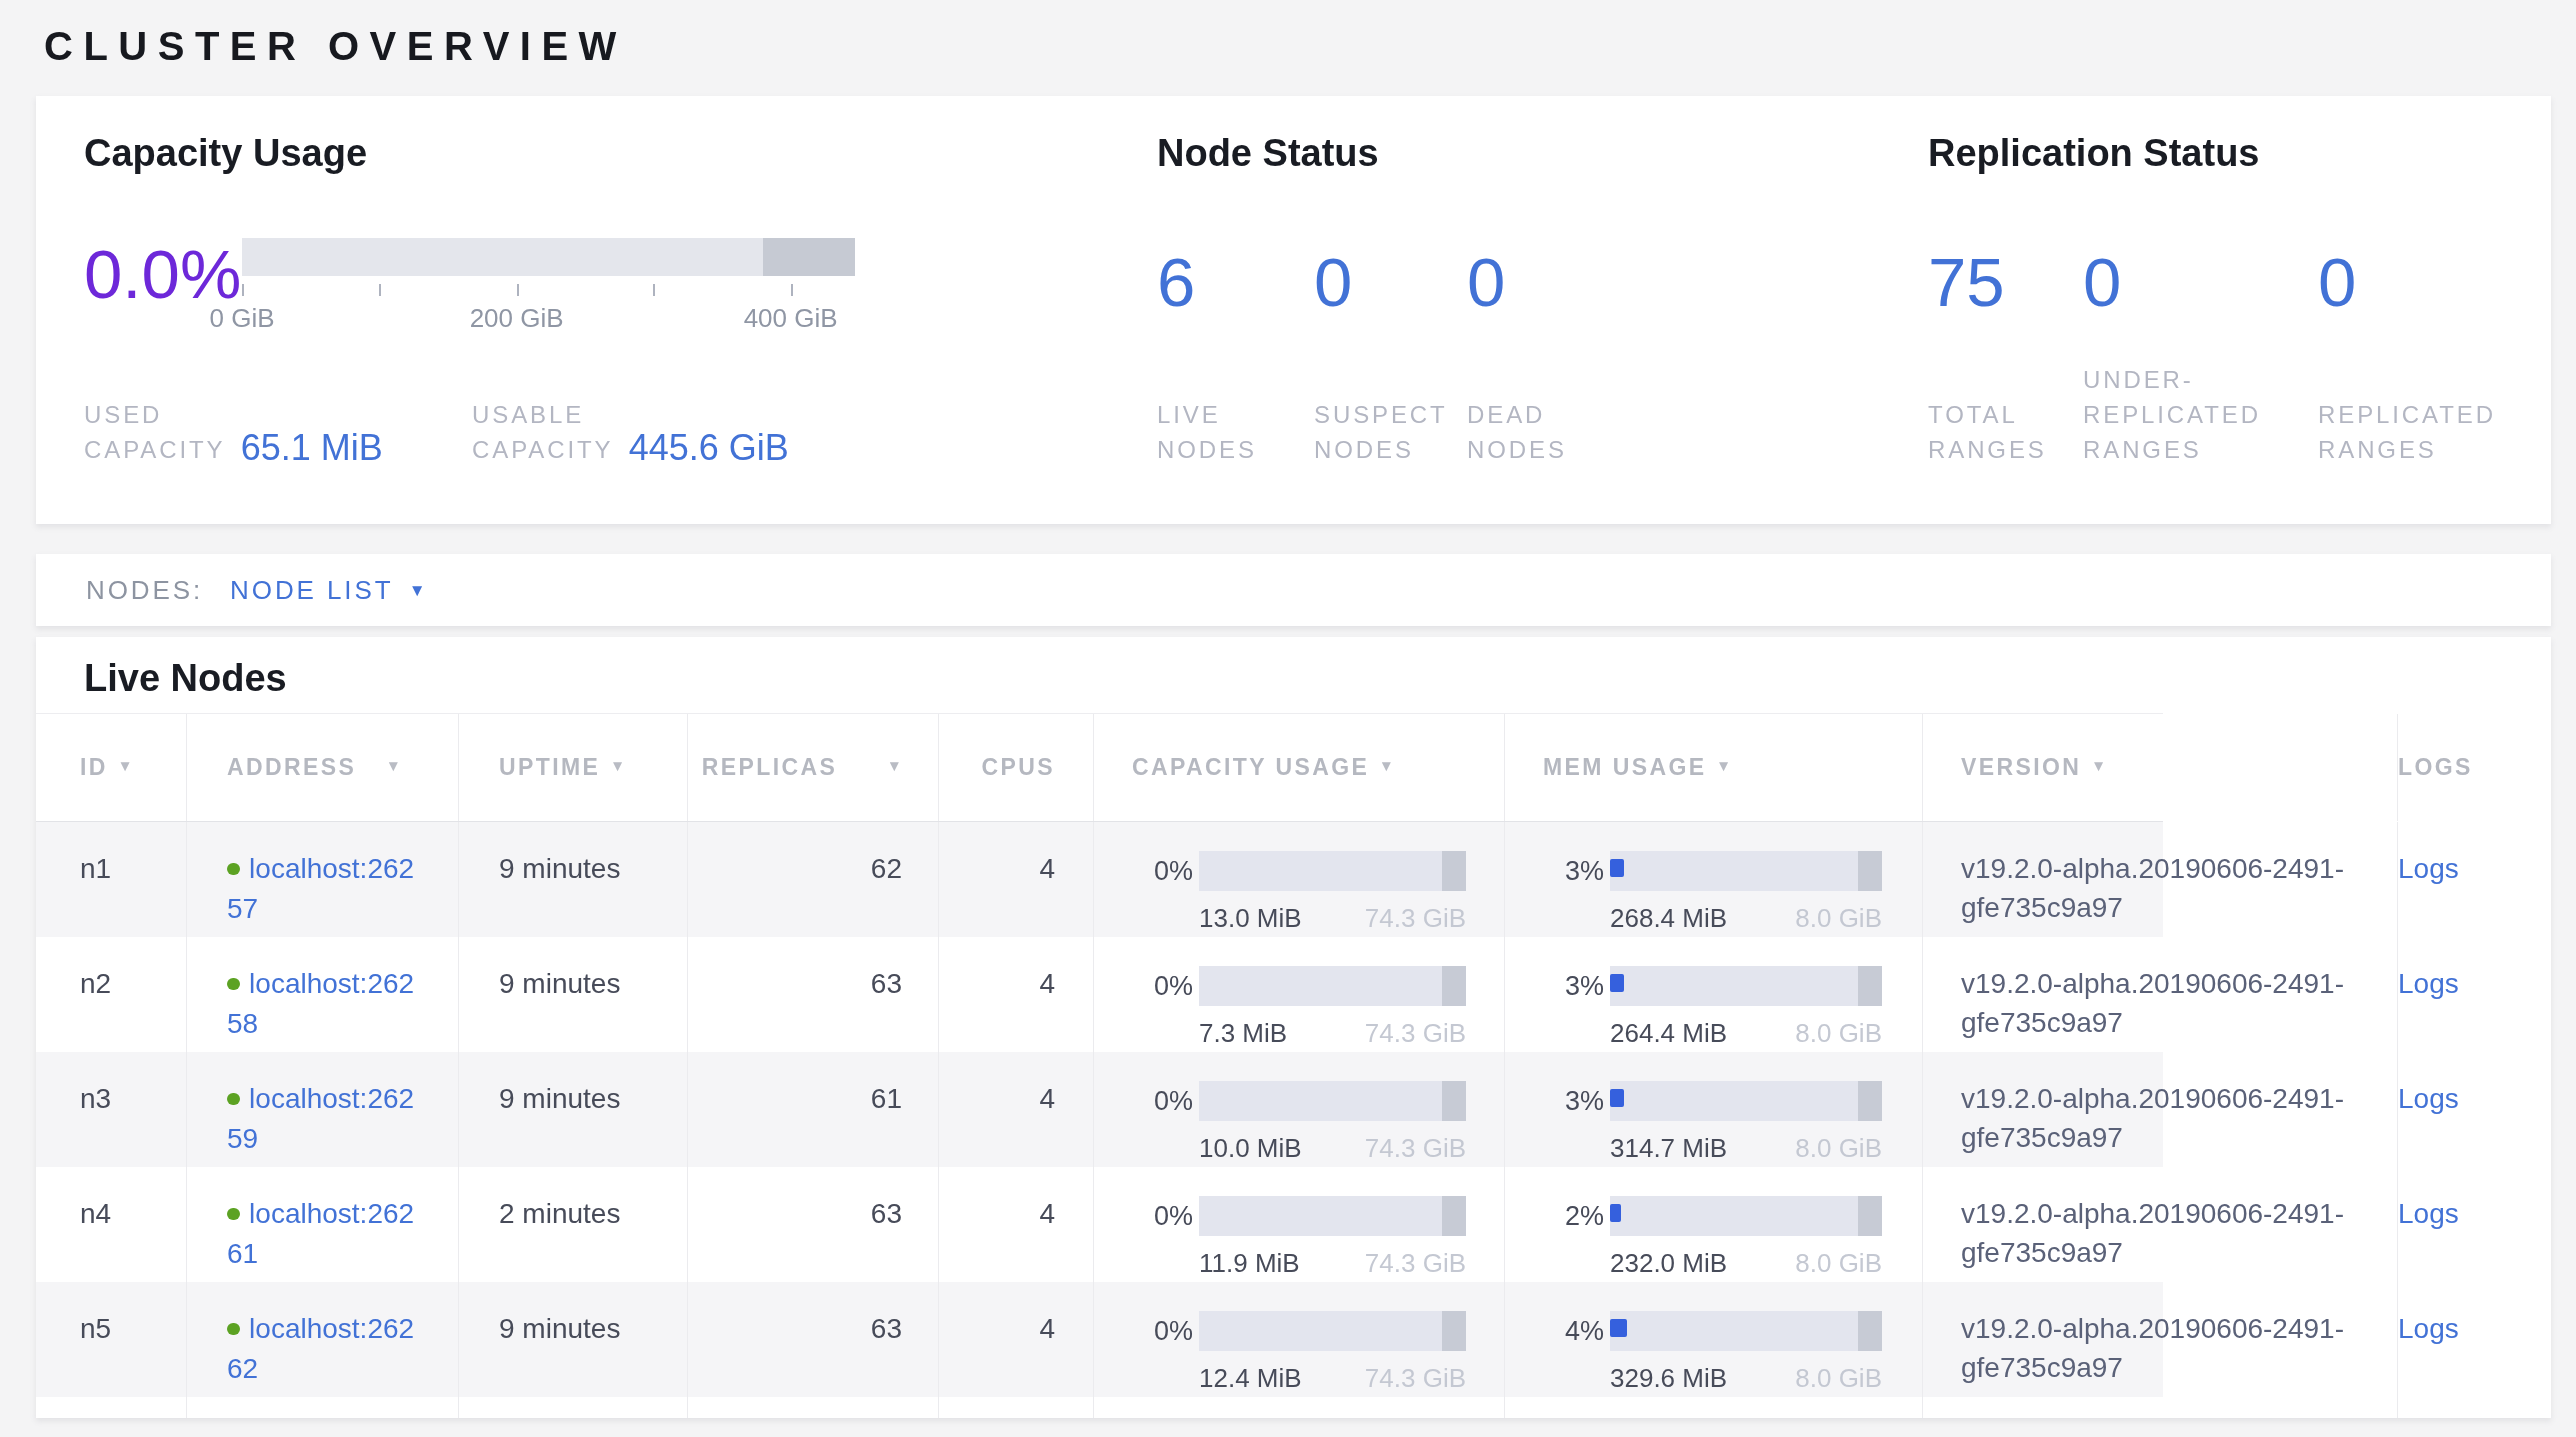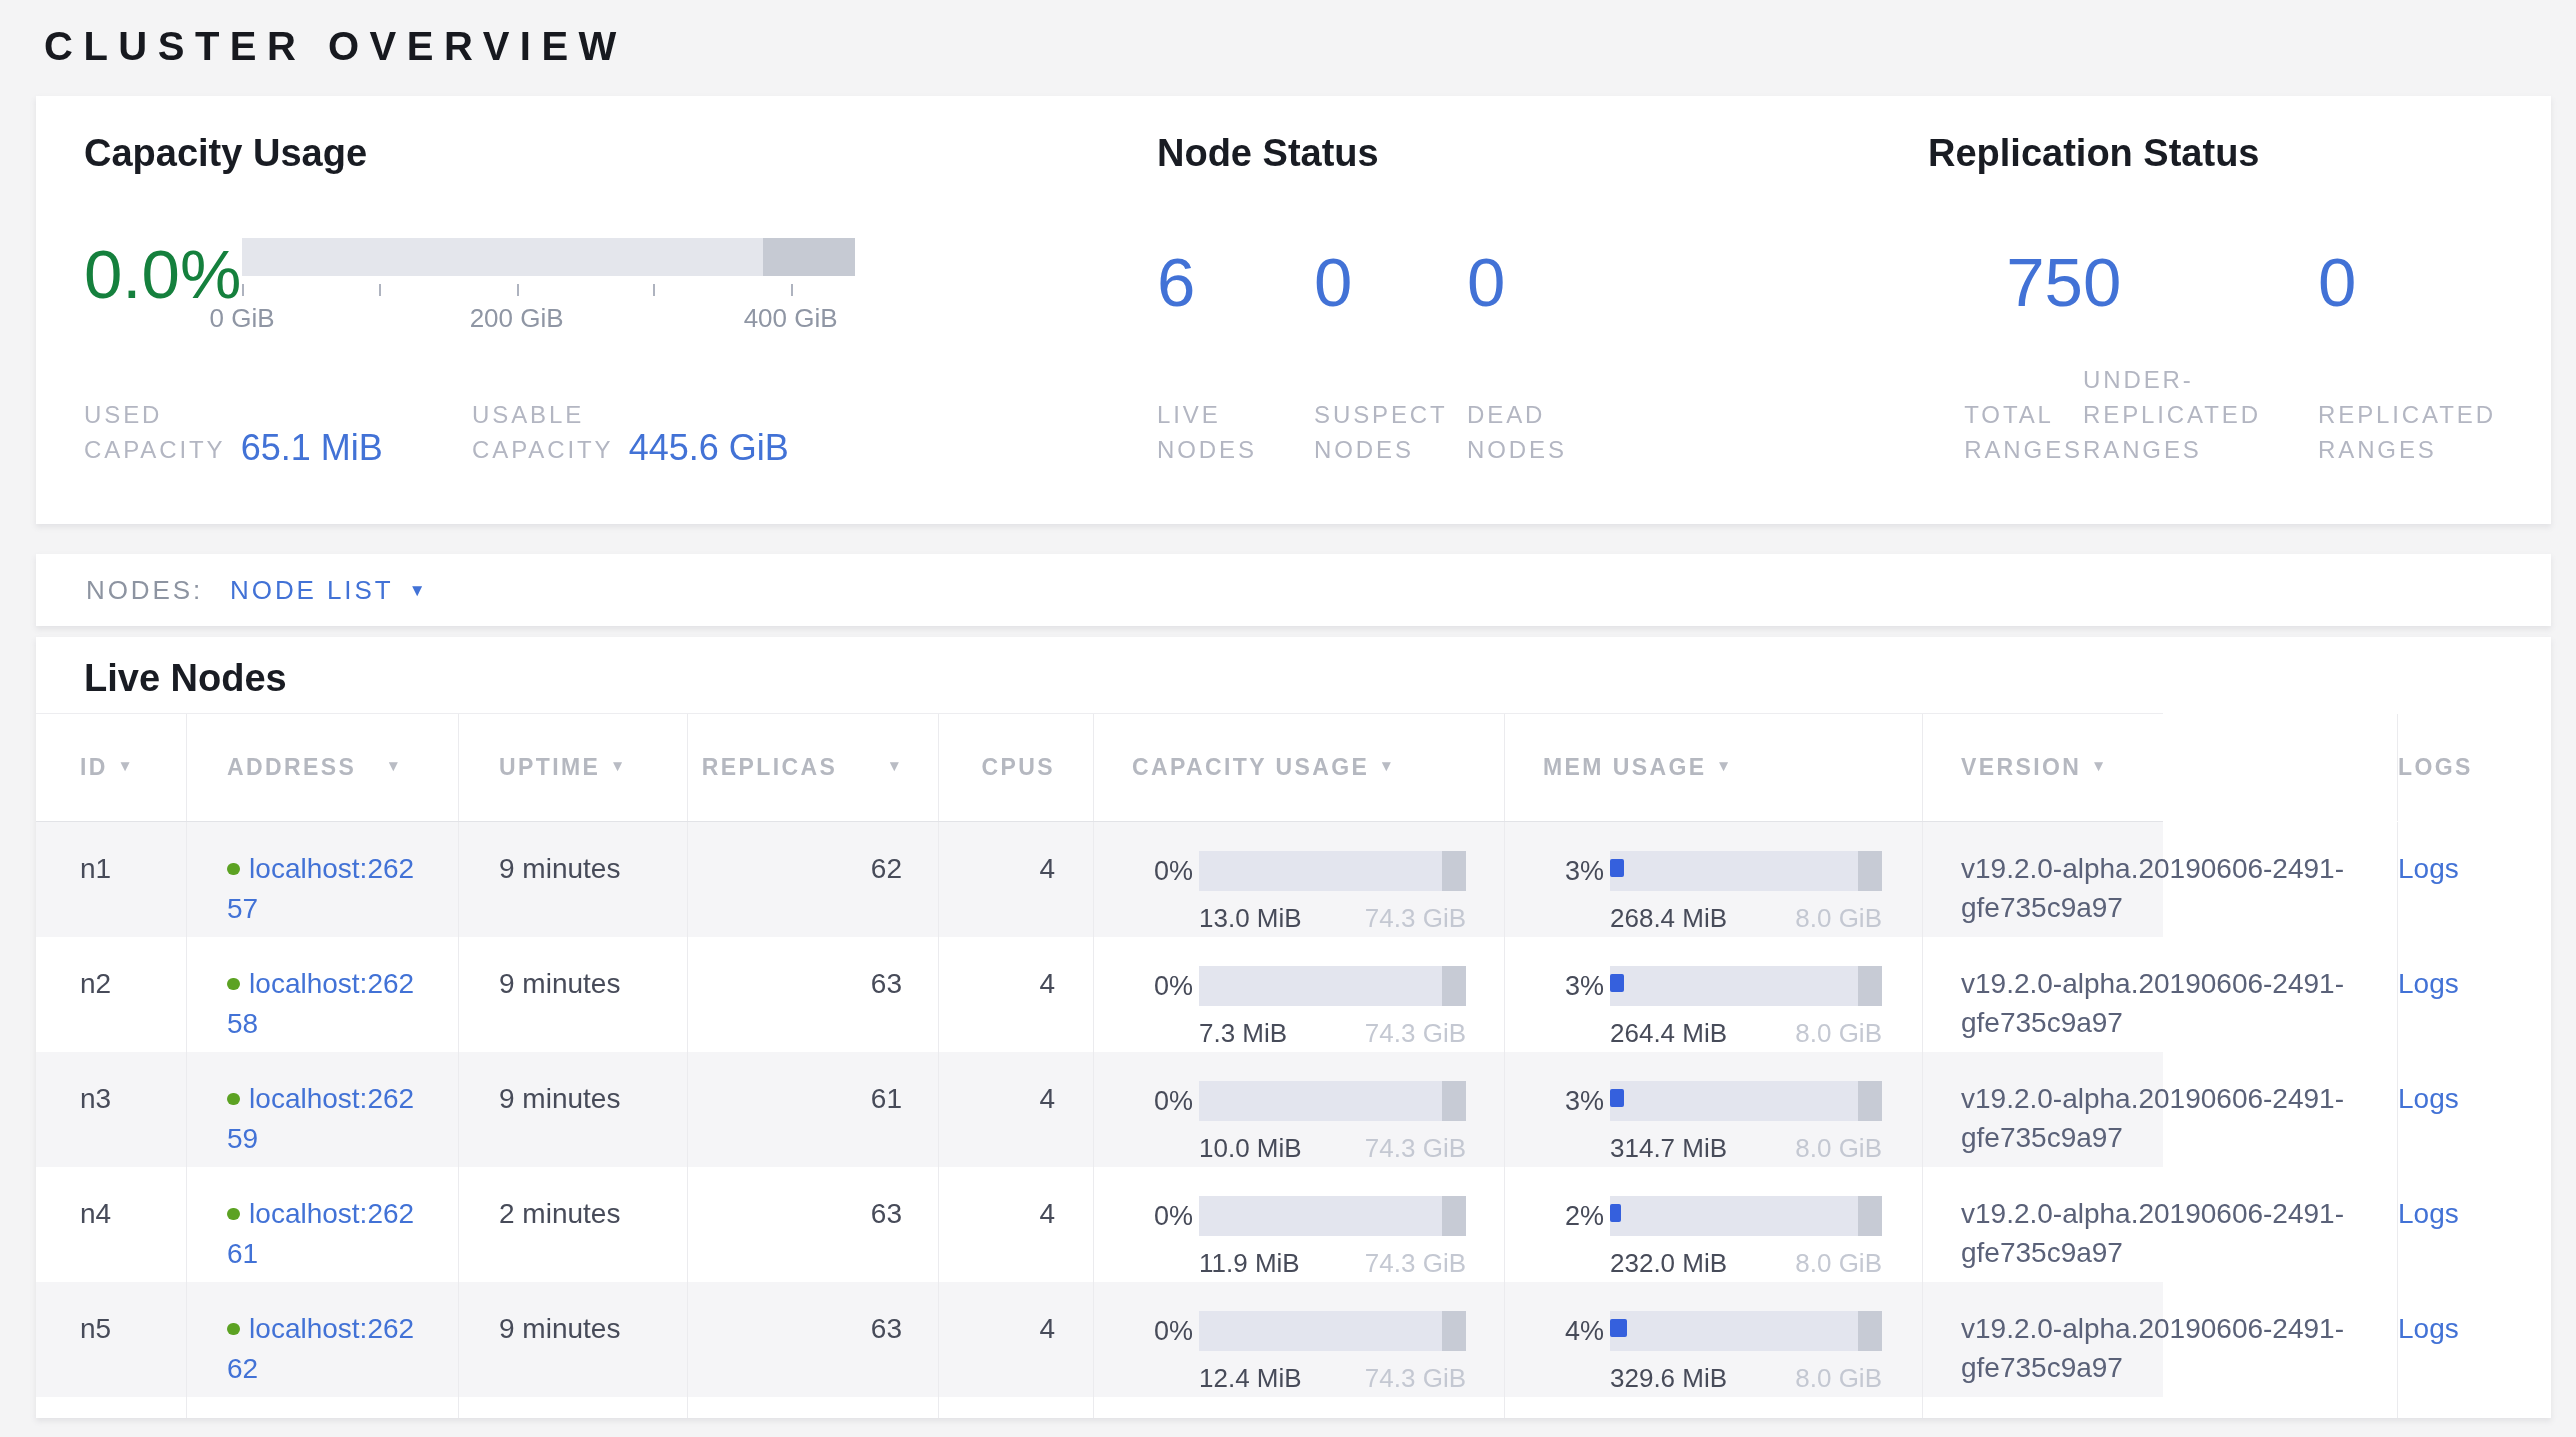--- a/index.html
+++ b/index.html
@@ -40,27 +40,27 @@
   .stat .stat-value {
     margin-top:69px; font-size:69px; line-height:77px; font-weight:normal;
     color:#4272d6;
   }
   .stat-label {
     margin-top:auto; font-size:24px; line-height:35px;
     letter-spacing:2.9px; color:#b3b6c2;
   }
   .panel-nodes .stat:nth-child(1){ flex:0 0 157px; }
   .panel-nodes .stat:nth-child(2){ flex:0 0 153px; }
-  .panel-replication .stat:nth-child(1){ flex:0 0 155px;align-items:flex-end; }
+  .panel-replication .stat:nth-child(1){ flex:0 0 155px; }
   .panel-replication .stat:nth-child(2){ flex:0 0 235px; }
 
   
   .cap-chart-row { display:flex; align-items:flex-start; margin-top:63px; }
   .cap-percent {
-    flex:0 0 158px; font-size:69px; line-height:73px; color:#15803d;
+    flex:0 0 158px; font-size:69px; line-height:73px; color:#6d28d9;
   }
   .cap-bar-area { width:613px; }
   .cap-bar { position:relative; height:38px; background:#e4e6ec; }
   .cap-bar .bar-dark { position:absolute; right:0; top:0; height:100%; width:15%; background:#c6cad3; }
   .cap-axis { position:relative; height:67px; }
   .cap-axis .tick { position:absolute; top:7.7px; width:1.9px; height:12.5px; background:#aeb3bf; }
   .cap-axis .tick-label {
     position:absolute; top:27px; transform:translateX(-50%);
     font-size:26px; color:#8f96a4; white-space:nowrap;
   }

